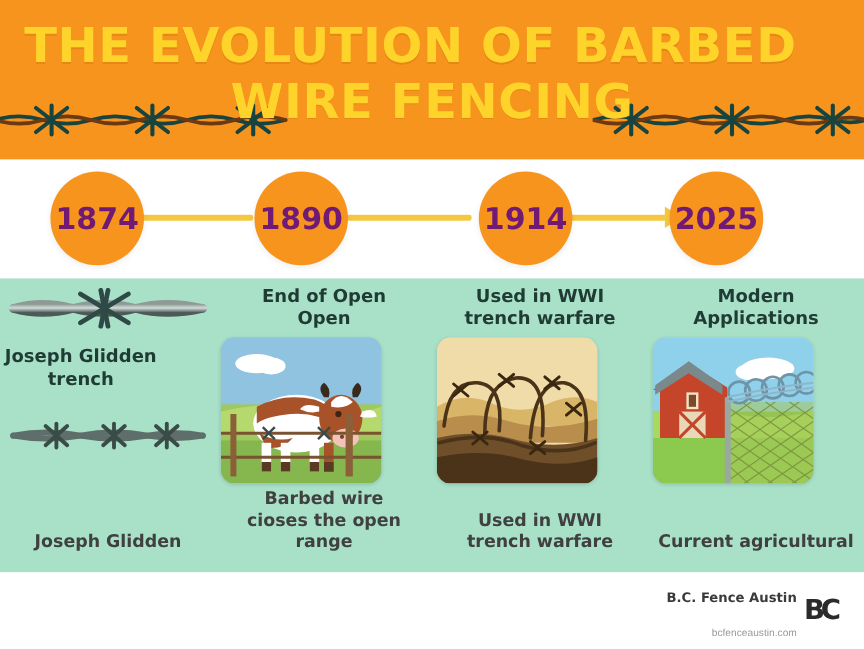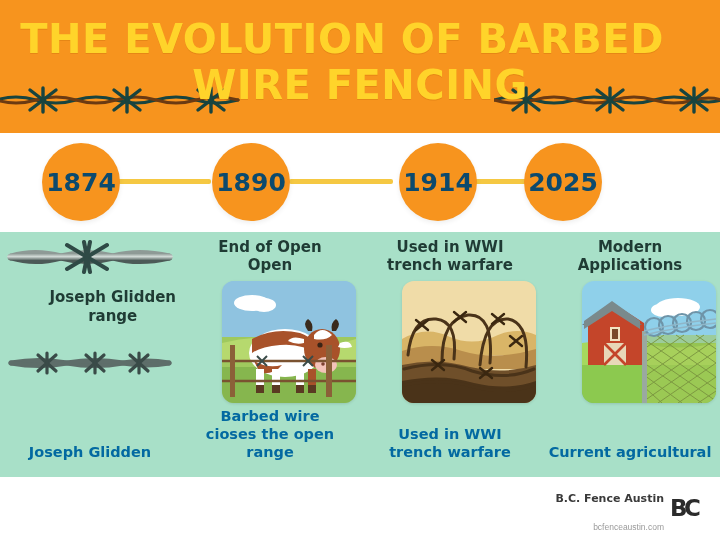--- a/index.html
+++ b/index.html
@@ -82,33 +82,33 @@
     border-bottom: 9px solid transparent;
     border-left: 14px solid #F5C842;
   }
   .tl-node {
     position: absolute;
     top: 10px;
     width: 78px;
     height: 78px;
     border-radius: 50%;
     background: #F7941E;
-    color: #0c4a6e;
+    color: #701a75;
     font-family: "DejaVu Sans", sans-serif;
     font-weight: bold;
     font-size: 25px;
     display: flex;
     align-items: center;
     justify-content: center;
     box-shadow: 0 2px 5px rgba(0,0,0,0.07);
   }
   .tl-node.n0 { left: 42px;  }
   .tl-node.n1 { left: 212px; }
   .tl-node.n2 { left: 399px; }
-  .tl-node.n3 { left: 524px; }
+  .tl-node.n3 { left: 558px; }
 
   
   .panel {
     position: absolute;
     left: 0; top: 232px;
     width: 720px;
     height: 245px;
     background: #A8E0C8;
   }
   .cols {
@@ -117,38 +117,38 @@
     width: 720px; height: 245px;
     display: flex;
   }
   .col {
     position: relative;
     flex: 1 1 0;
     padding: 0 4px;
     box-sizing: border-box;
     display: flex;
     flex-direction: column;
-    align-items: flex-end;
+    align-items: flex-start;
   }
   .col-title {
     color: #1F3B34;
     font-family: "DejaVu Sans", sans-serif;
     font-weight: bold;
     font-size: 15px;
     line-height: 18px;
     text-align: center;
     margin-top: 6px;
     width: 100%;
   }
   .col-caption {
     position: absolute;
     left: 0;
     bottom: 16px;
     width: 100%;
-    color: #0369a1;
+    color: #404040;
     font-family: "DejaVu Sans", sans-serif;
     font-weight: bold;
     font-size: 14.5px;
     line-height: 18px;
     text-align: center;
     padding: 0 2px;
     box-sizing: border-box;
   }
   .thumb {
     width: 134px;
@@ -321,21 +321,21 @@
                 <line x1="-20" y1="12" x2="20" y2="-12"></line>
                 <line x1="-3" y1="-15" x2="3" y2="15"></line>
                 <line x1="3" y1="-15" x2="-3" y2="15"></line>
               </g>
             </g>
           </svg>
         </div>
 
         <div class="col1-mid">
           <span>Joseph Glidden</span><br>
-          <span>range</span>
+          <span>trench</span>
         </div>
 
         <div class="wire-art" style="margin-top:20px">
           <svg viewBox="0 0 170 34" width="170" height="34">
             <g stroke="#5E6E6A" stroke-width="5" fill="none" stroke-linecap="round">
               <path d="M6 17 Q 34 12 62 17 Q 90 22 118 17 Q 142 13 164 17"></path>
               <path d="M6 17 Q 34 22 62 17 Q 90 12 118 17 Q 142 21 164 17"></path>
             </g>
             <g stroke="#3A4B48" stroke-width="3.2" stroke-linecap="round">
               <g transform="translate(42,17)">

